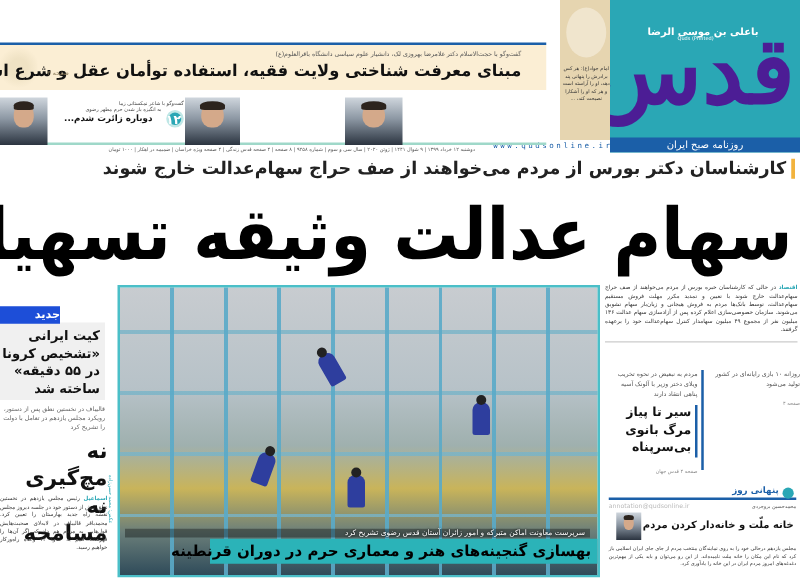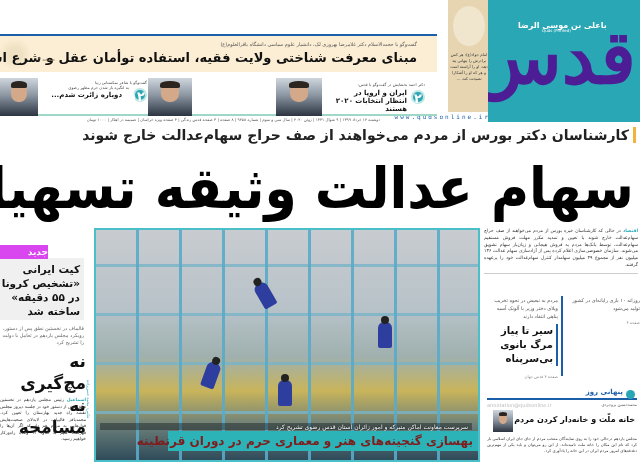--- a/index.html
+++ b/index.html
@@ -29,48 +29,48 @@
   .top-banner .orn { position: absolute; left: 0; top: 0; width: 30px; height: 36px; background: radial-gradient(circle, #efe2c4 30%, #fbeed4 70%); }
   .top-banner .kicker { position: absolute; right: 20px; top: 5px; font-size: 5px; color: #555; }
   .top-banner .title { position: absolute; right: 20px; top: 14px; font-size: 13px; font-weight: bold; color: #111; white-space: nowrap; }
   .top-banner .pageref { position: absolute; left: 38px; top: 20px; font-size: 5px; color: #8a7a5a; }
 
   
   .teasers { left: 0; top: 76px; width: 437px; height: 40px; border-bottom: 2px solid #9fd8c9; }
   .teaser { position: absolute; top: 0; height: 40px; }
   .teaser .kick { font-size: 4px; color: #444; white-space: nowrap; }
   .teaser .ttl { font-size: 7px; font-weight: bold; color: #111; line-height: 8px; }
-  .num { position: absolute; width: 14px; height: 14px; border-radius: 50%; background: #2aa7b5; color: #fff; font-size: 13px; font-weight: bold; text-align: center; line-height: 14px; border: 2px solid #bfe7e6; }
+  .num { position: absolute; width: 14px; height: 14px; border-radius: 50%; background: #2aa7b5; color: #fff; font-size: 10px; font-weight: bold; text-align: center; line-height: 14px; border: 2px solid #bfe7e6; }
   .photo { position: absolute; background: linear-gradient(180deg, #cfd6dd 0%, #8c97a3 45%, #2b3440 100%); overflow: hidden; }
   .photo .face { position: absolute; left: 30%; top: 14%; width: 40%; height: 48%; border-radius: 45%; background: #d4a98a; }
   .photo .hair { position: absolute; left: 28%; top: 8%; width: 44%; height: 18%; border-radius: 50% 50% 20% 20%; background: #2c241e; }
 
   .dateline { left: 0; top: 117px; width: 380px; height: 8px; font-size: 4px; color: #555; white-space: nowrap; overflow: hidden; text-align: right; }
 
   
   .subhead { right: 4px; top: 127px; font-size: 14px; font-weight: bold; color: #222; white-space: nowrap; border-right: 3px solid #f2b33d; padding-right: 4px; }
   .mainhead { right: 6px; top: 152px; font-size: 52px; font-weight: 900; color: #000; white-space: nowrap; line-height: 66px; letter-spacing: -2px; font-family: "DejaVu Sans", sans-serif; transform: scaleY(1.1); transform-origin: top right; }
-  .jadid { left: 0; top: 245px; width: 40px; height: 14px; background: #d946ef; color: #fff; font-size: 9px; font-weight: bold; text-align: center; line-height: 14px; padding-left: 48px; }
+  .jadid { left: 0; top: 245px; width: 40px; height: 14px; background: #1d4ed8; color: #fff; font-size: 9px; font-weight: bold; text-align: center; line-height: 14px; padding-left: 48px; }
   .left-box { left: 0; top: 258px; width: 84px; height: 62px; background: #f0f0f0; }
   .left-box .ttl { position: absolute; right: 4px; top: 4px; width: 80px; font-size: 10.5px; font-weight: bold; line-height: 14px; text-align: right; }
   .left-kick { left: 0; top: 325px; width: 84px; font-size: 5px; line-height: 7px; color: #666; text-align: right; }
   .left-head { left: 0; top: 350px; width: 86px; font-size: 17px; font-weight: bold; line-height: 22px; text-align: right; }
   .left-body { left: 0; top: 397px; width: 86px; font-size: 4.4px; line-height: 6.5px; color: #333; text-align: justify; }
   .tag { color: #2aa7b5; font-weight: bold; }
 
   
   .bigphoto { left: 94px; top: 228px; width: 386px; height: 234px; border: 2px solid #4bbfc8; overflow: hidden;
     background:
       repeating-linear-gradient(90deg, transparent 0 40px, rgba(90,170,200,.9) 40px 43px),
       repeating-linear-gradient(0deg, transparent 0 46px, rgba(120,180,200,.8) 46px 49px),
       linear-gradient(180deg, #c8ccd0 0%, #b7c2c8 35%, #9fb0ae 55%, #c9b45a 70%, #6b7f7a 85%, #2f4b5a 100%); }
   .bigphoto .worker { position: absolute; width: 14px; height: 26px; background: #2e3e9e; border-radius: 6px 6px 2px 2px; }
   .bigphoto .worker::before { content: ""; position: absolute; top: -6px; left: 3px; width: 8px; height: 8px; border-radius: 50%; background: #222; }
   .caption-kick { left: 100px; top: 423px; width: 372px; font-size: 6px; color: #fff; text-align: right; text-shadow: 0 0 2px #000; background: rgba(0,0,0,.35); padding: 0 4px; }
-  .caption-bar { left: 168px; top: 431px; width: 310px; height: 20px; background: #2bb3b8; color: #7f1d1d; font-size: 12px; font-weight: bold; text-align: right; padding-right: 5px; line-height: 20px; white-space: nowrap; }
+  .caption-bar { left: 168px; top: 431px; width: 310px; height: 20px; background: #2bb3b8; color: #000000; font-size: 12px; font-weight: bold; text-align: right; padding-right: 5px; line-height: 20px; white-space: nowrap; }
   .vert-caption { left: 86px; top: 380px; font-size: 4px; color: #2aa7b5; writing-mode: vertical-rl; }
 
   
   .right-body { left: 484px; top: 228px; width: 154px; font-size: 4.6px; line-height: 6.8px; color: #333; text-align: justify; border-bottom: 1px solid #ccc; padding-bottom: 4px; }
   .rcol { position: absolute; top: 296px; width: 74px; }
   .rcol .kick { font-size: 5px; line-height: 8px; color: #555; text-align: right; }
   .rcol .ttl { font-size: 10px; font-weight: bold; line-height: 14px; text-align: right; margin-top: 4px; border-right: 2px solid #1b5fa8; padding-right: 3px; }
   .rcol .pg { font-size: 4px; color: #888; margin-top: 8px; text-align: right; }
   .vdivider { left: 561px; top: 296px; width: 2px; height: 80px; background: #1b5fa8; }
 
@@ -88,37 +88,33 @@
 <body>
 
 <div class="abs quote-panel">
   <div class="orn"></div>
   <div class="txt">امام جواد(ع): هر کس برادرش را پنهانی پند دهد، او را آراسته است و هر که او را آشکارا نصیحت کند، ...</div>
 </div>
 <div class="abs masthead">
   <div class="imam">باعلی بن موسی الرضا</div>
   <div class="badge">Quds (Printed)</div>
   <div class="logo">قدس</div>
+  <div class="tagline-bar">روزنامه صبح ایران</div>
 </div>
 <div class="abs site-url">www.qudsonline.ir</div>
 
 <div class="abs topline"></div>
 <div class="abs top-banner">
   <div class="orn"></div>
   <div class="kicker">گفت‌وگو با حجت‌الاسلام دکتر غلامرضا بهروزی لک، دانشیار علوم سیاسی دانشگاه باقرالعلوم(ع)</div>
   <div class="title">مبنای معرفت شناختی ولایت فقیه، استفاده توأمان عقل و شرع است</div>
   <div class="pageref">صفحه ۳</div>
 </div>
 
 <div class="abs teasers">
-  <div class="teaser" style="right:12px; width:90px;">
-    <div class="kick" style="margin-top:6px;">دکتر احمد بخشایش در گفت‌وگو با قدس:</div>
-    <div class="ttl" style="margin-right:18px; margin-top:2px;">ایران و اروپا در انتظار انتخابات ۲۰۲۰ هستند</div>
-    <div class="num" style="right:0; top:14px;">۲</div>
-  </div>
   <div class="photo" style="left:276px; top:2px; width:46px; height:38px;">
     <div class="face"></div>
       <div class="hair"></div>
   </div>
   <div class="photo" style="left:148px; top:2px; width:44px; height:38px;">
     <div class="face"></div>
       <div class="hair"></div>
   </div>
   <div class="teaser" style="right:290px; width:110px;">
     <div class="kick" style="margin-top:4px;">گفت‌وگو با شاعر نمکستانی زیبا</div>

